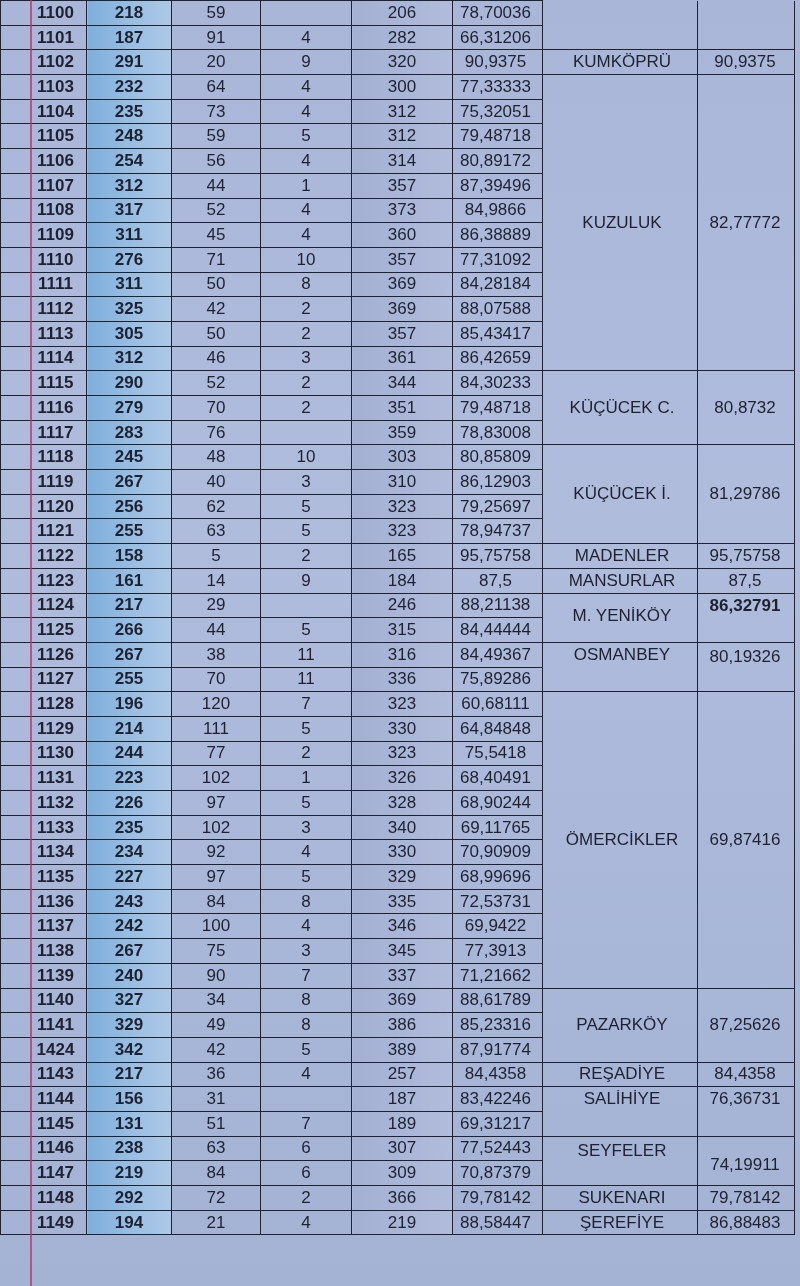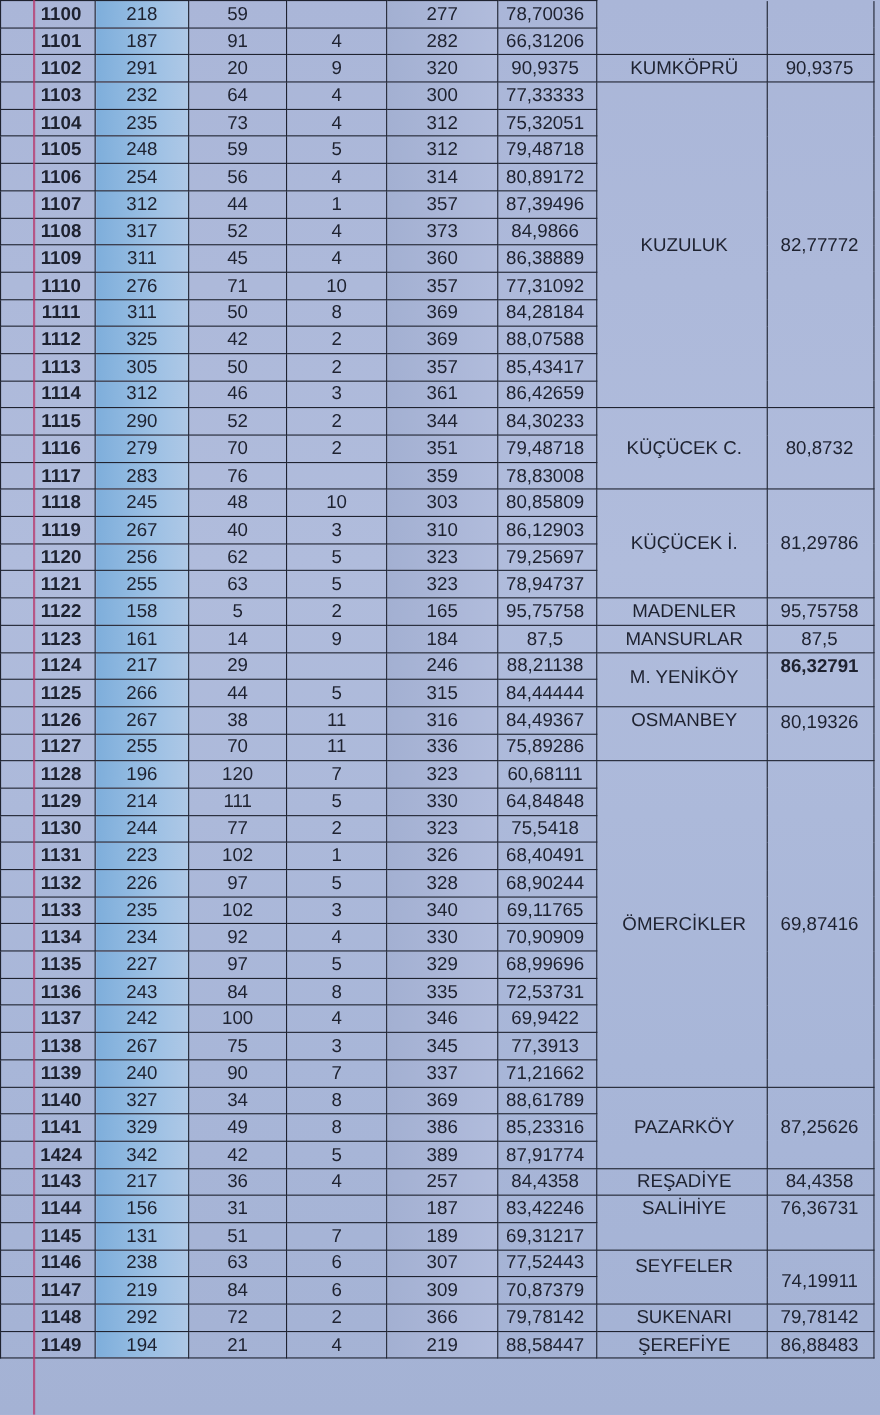--- a/index.html
+++ b/index.html
@@ -4,21 +4,21 @@
 <style>
   html,body{margin:0;padding:0;}
   body{width:800px;height:1286px;overflow:hidden;background:#a9b6d6;
        font-family:"Liberation Sans Narrow","Liberation Sans",sans-serif;}
   .sheet{position:absolute;left:0;top:0;width:800px;height:1286px;
          background:linear-gradient(180deg,#aab6d8 0%,#b0bcdc 40%,#a8b6d8 75%,#a4b2d4 100%);}
   table.grid{position:absolute;left:0;top:0;border-collapse:collapse;table-layout:fixed;}
   table.grid td{border:1.5px solid #1f2330;height:23.7px;padding:0;font-size:17px;color:#1e2230;
                 text-align:center;vertical-align:middle;white-space:nowrap;overflow:hidden;}
   td.c-id{width:86px;font-weight:bold;text-align:left;padding-left:24px !important;box-sizing:border-box;}
-  td.c-a{width:84px;background:linear-gradient(90deg,#7eaedb,#9cc0e4 60%,#aec8e6);}
+  td.c-a{width:84px;background:linear-gradient(90deg,#7eaedb,#9cc0e4 60%,#aec8e6);font-weight:bold;}
   td.c-b{width:88px;}
   td.c-c{width:90px;}
   td.c-t{width:100px;background:linear-gradient(90deg,#a3b0d2,#b1bcdc);}
   td.c-p{width:85px;text-align:right;padding-right:4px !important;}
   td.g-name{width:150px;border-left:1.5px solid #1f2330;text-align:left;padding-left:4px !important;vertical-align:middle;}
   td.g-val{width:94px;text-align:right;padding-right:2px !important;}
   .margin-line{position:absolute;left:30px;top:0;width:2px;height:1286px;background:#b8366a;opacity:.75;}
   .watermark{position:absolute;left:270px;top:1080px;font-size:58px;font-family:"Liberation Sans",sans-serif;
              color:rgba(120,120,130,.35);letter-spacing:1px;pointer-events:none;}
   .watermark .red{color:rgba(200,40,60,.35);}
@@ -27,21 +27,21 @@
 <body>
 
 <div class="sheet">
   <table class="grid">
     <tbody id="tbody">
         <tr>
           <td class="c-id">1100</td>
           <td class="c-a">218</td>
           <td class="c-b">59</td>
           <td class="c-c"></td>
-          <td class="c-t">277</td>
+          <td class="c-t">206</td>
           <td class="c-p">78,70036</td>
           <td class="g-name" rowspan="2" style="border-top: none;"></td>
           <td class="g-val" rowspan="2" style="border-top: none;"></td>
         </tr>
         <tr>
           <td class="c-id">1101</td>
           <td class="c-a">187</td>
           <td class="c-b">91</td>
           <td class="c-c">4</td>
           <td class="c-t">282</td>

